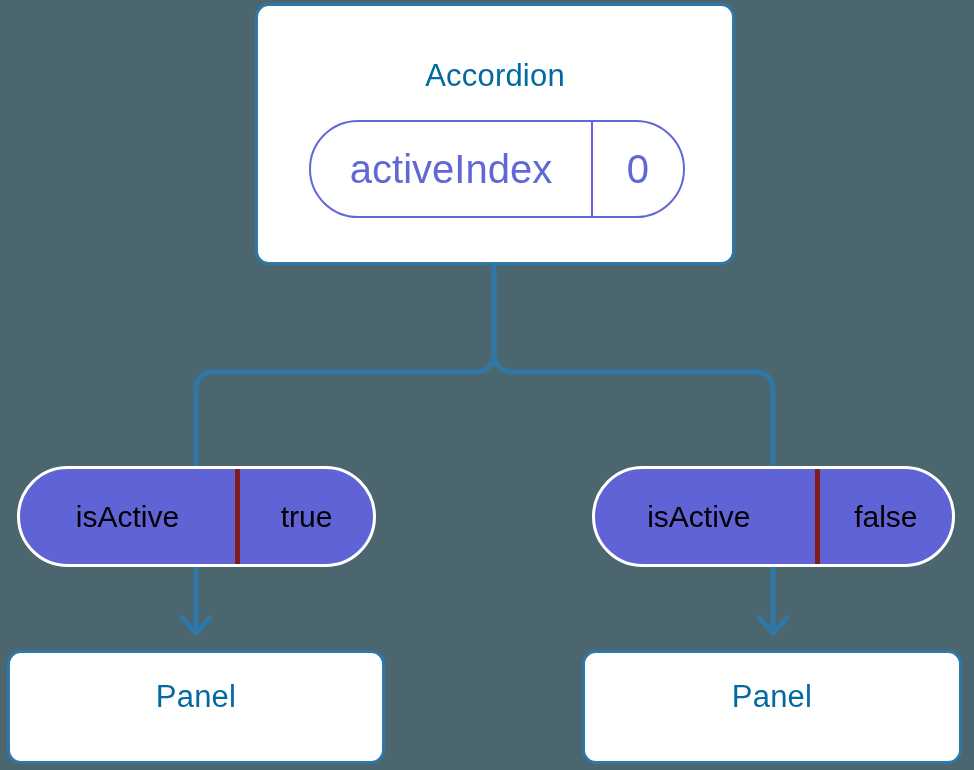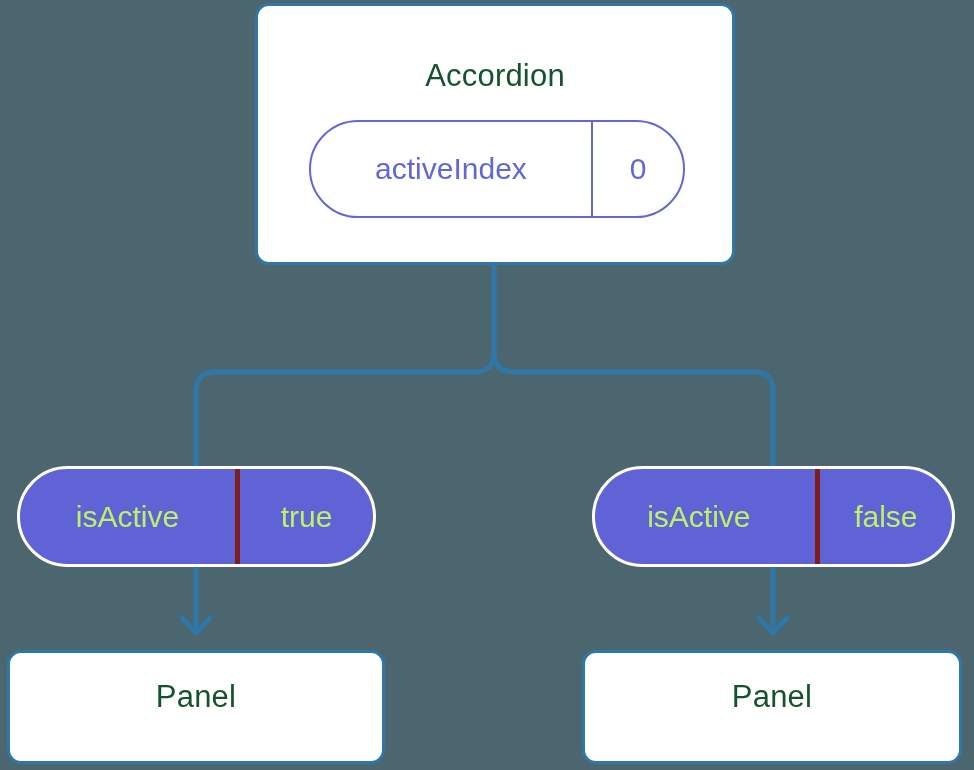--- a/index.html
+++ b/index.html
@@ -42,21 +42,21 @@
     left: 255px;
     top: 3px;
     width: 480px;
     height: 262px;
   }
   .card-title {
     position: absolute;
     left: 0;
     right: 0;
     text-align: center;
-    color: #14532d;
+    color: #0369a1;
     font-size: 31px;
     letter-spacing: 0.2px;
     white-space: nowrap;
   }
   #accordion-card .card-title {
     top: 52px;
   }
 
   
   .pill {
@@ -76,21 +76,21 @@
     white-space: nowrap;
   }
 
   .pill-outline {
     border: 2px solid #6168d6;
     background: transparent;
   }
   .pill-outline .pill-key,
   .pill-outline .pill-val {
     color: #6168d6;
-    font-size: 30px;
+    font-size: 40px;
   }
   .pill-outline .pill-val {
     border-left: 2px solid #6168d6;
   }
 
   #active-index-pill {
     left: 51px;
     top: 114px;
     width: 376px;
     height: 98px;
@@ -98,21 +98,21 @@
   #active-index-pill .pill-key { width: 283px; }
   #active-index-pill .pill-val { width: 93px; }
 
   
   .pill-filled {
     background: #5f63d6;
     border: 3px solid #ffffff;
   }
   .pill-filled .pill-key,
   .pill-filled .pill-val {
-    color: #bef264;
+    color: #000000;
     font-size: 30px;
   }
   .pill-filled .pill-val {
     border-left: 5px solid #7f1d1d;
   }
 
   #pill-left {
     left: 17px;
     top: 466px;
     width: 359px;

